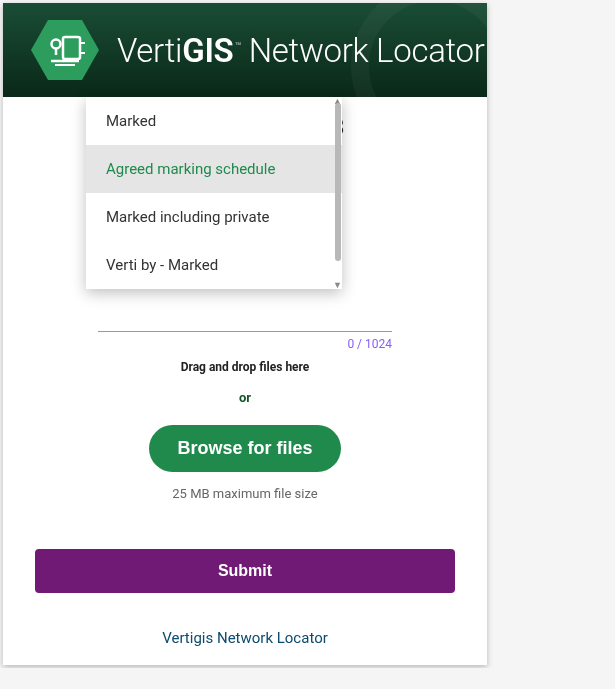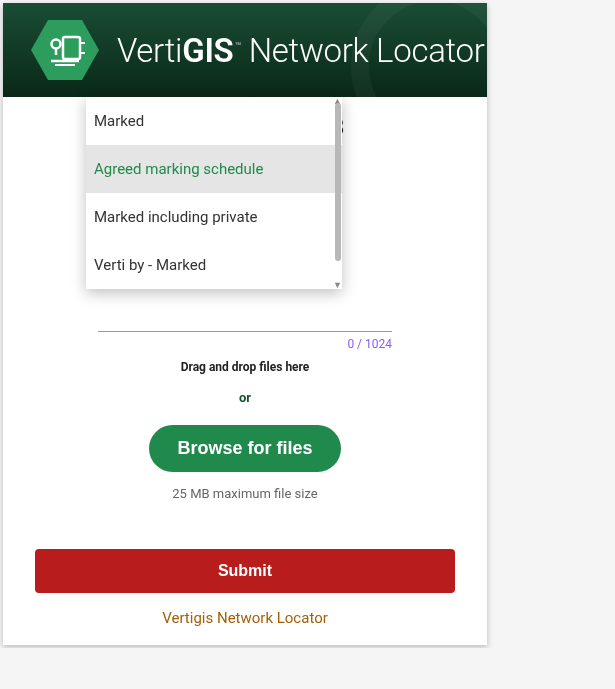--- a/index.html
+++ b/index.html
@@ -110,21 +110,21 @@
     color: #888;
   }
   .dropdown-arrow-down {
     position: absolute;
     right: 0px;
     bottom: -1px;
     font-size: 9px;
     color: #888;
   }
   .dropdown-item {
-    padding: 15px 8px;
+    padding: 15px 20px;
     font-size: 15px;
     color: #333;
     cursor: pointer;
   }
   .dropdown-item.selected {
     background: #e5e5e5;
     color: #1f8a4c;
   }
   .comments-block {
     margin: 214px 95px 0 95px;
@@ -170,34 +170,34 @@
   }
   .max-size {
     margin-top: 14px;
     font-size: 13px;
     color: #666;
   }
   .submit-btn {
     display: block;
     margin: 48px auto 0 auto;
     width: 420px;
-    background: #b91c1c;
+    background: #701a75;
     color: #fff;
     font-size: 16px;
     font-weight: 600;
     padding: 13px 0;
     border: none;
     border-radius: 4px;
     cursor: pointer;
   }
   .footer-link {
     display: block;
     text-align: center;
-    margin-top: 16px;
-    color: #a16207;
+    margin-top: 36px;
+    color: #0c4a6e;
     font-size: 15px;
     text-decoration: none;
     cursor: pointer;
   }
 </style>
 </head>
 <body>
 
 <div class="window">
 

